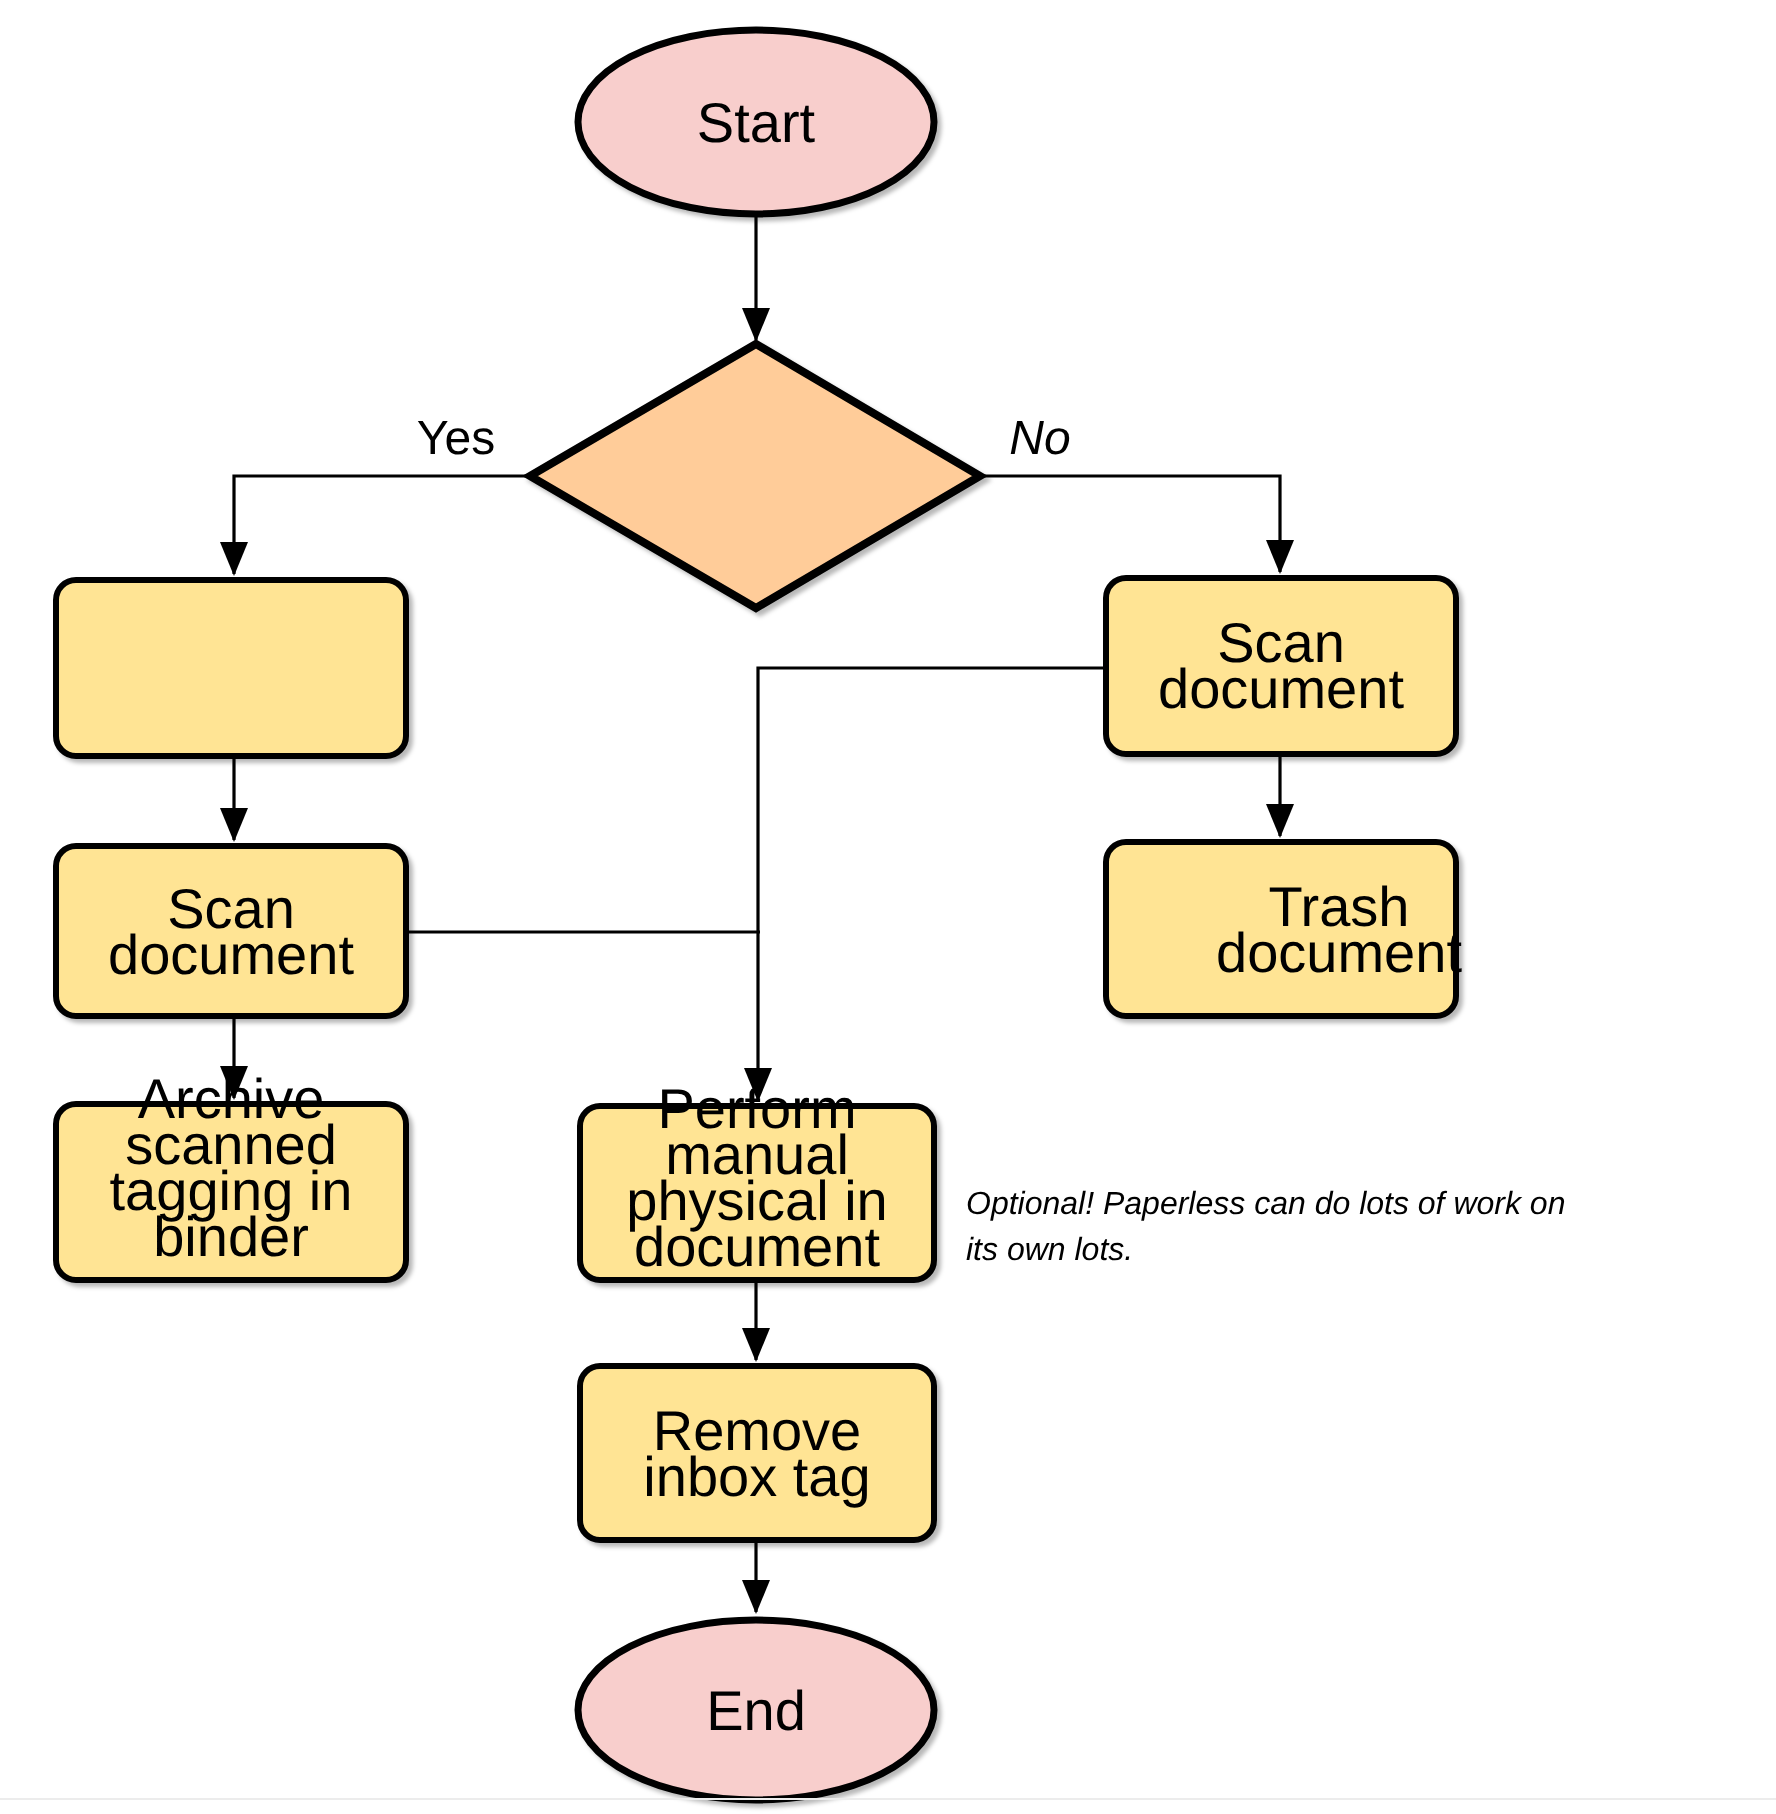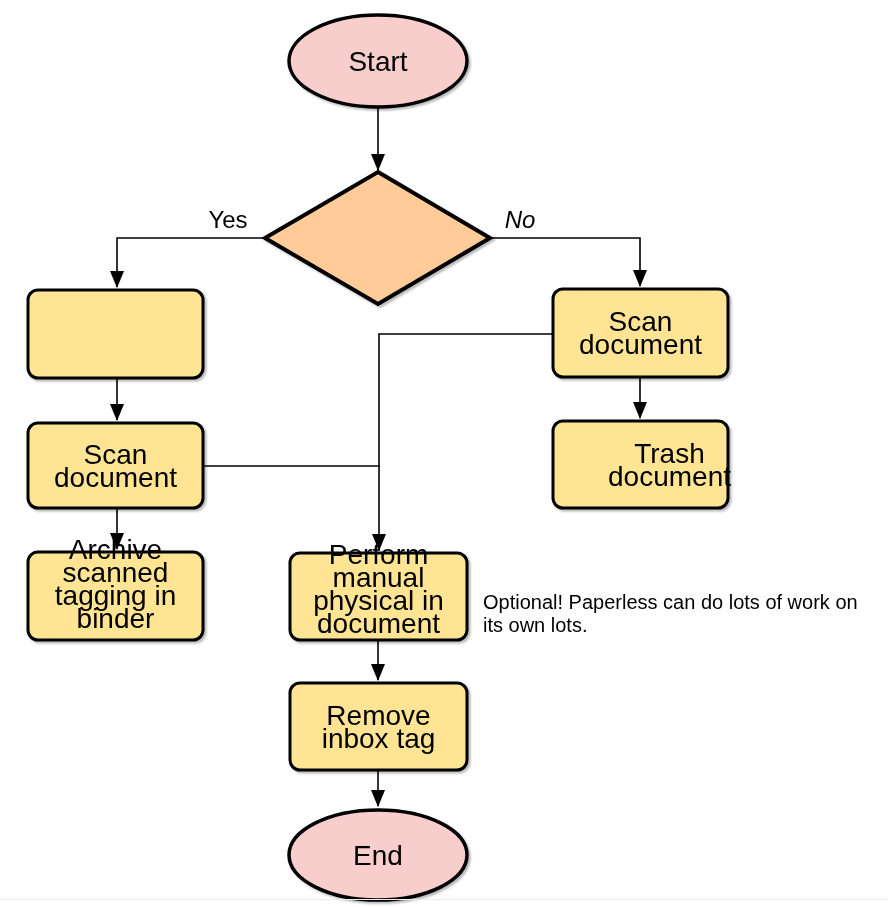--- a/index.html
+++ b/index.html
@@ -33,22 +33,23 @@
     position: absolute;
     width: 50px;
     text-align: center;
     font-size: 24px;
     line-height: 20px;
   }
   .annotation {
     position: absolute;
     left: 483px;
     top: 591px;
-    font-size: 20px;
+    font-size: 16px;
     line-height: 23px;
+    font-style: italic;
     text-align: left;
     white-space: nowrap;
   }
   .annotation span { display: block; }
   .bottom-rule {
     position: absolute;
     left: 0;
     top: 899px;
     width: 888px;
     height: 1px;

